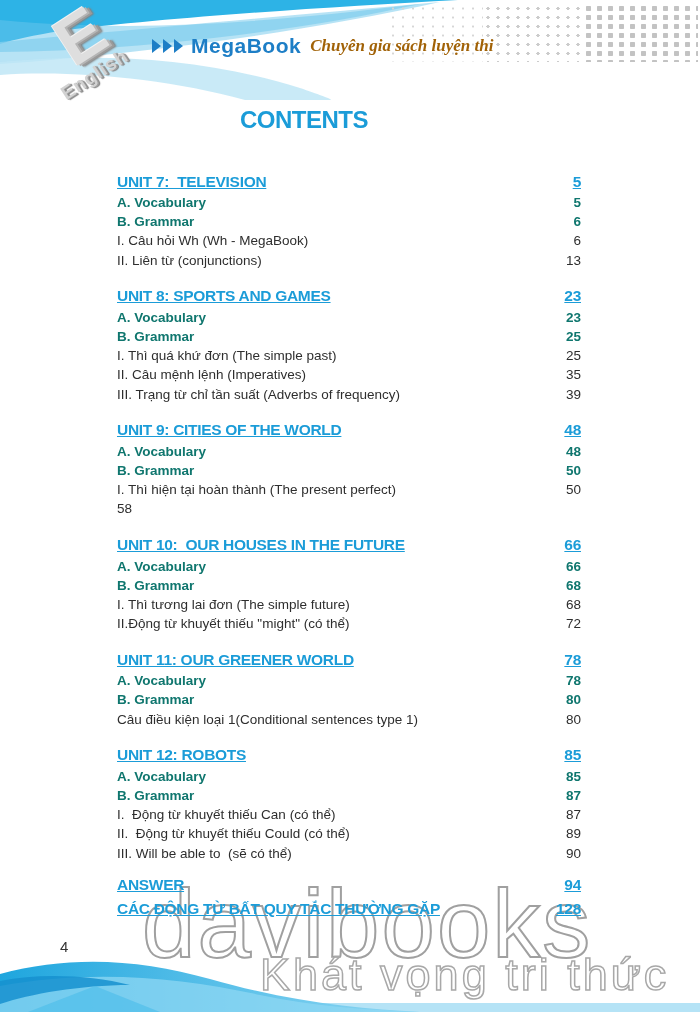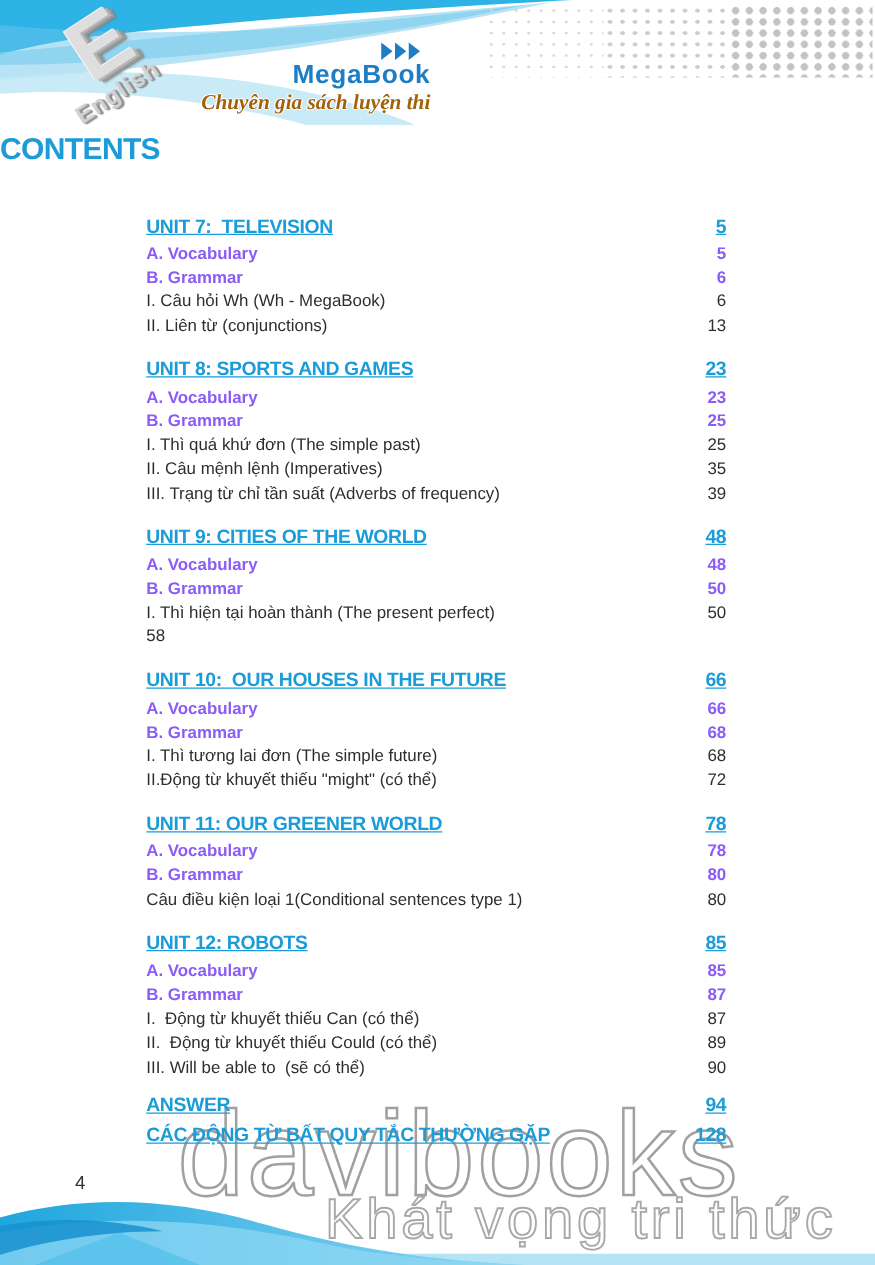--- a/index.html
+++ b/index.html
@@ -21,42 +21,42 @@
 
   .logo-3d{position:absolute;left:30px;top:0px;width:170px;height:115px;}
   .logo-rot{transform:rotate(-33deg);transform-origin:60px 60px;}
   .logo-e{font-size:68px;font-weight:800;color:#dedede;line-height:1;
     margin-left:42px;display:inline-block;
     text-shadow:-1px -1px 0 #f2f2f2,2px 2px 0 #b5b5b5,4px 4px 0 #9a9a9a,5px 5px 2px #808080;}
   .logo-english{font-size:19px;font-weight:700;color:#d2d2d2;margin-left:18px;margin-top:-4px;
     letter-spacing:1px;
     text-shadow:1px 1px 0 #a0a0a0,2px 2px 1px #808080;}
 
-  .brand{position:absolute;left:152px;top:34px;display:flex;align-items:flex-end;flex-direction:column;}
+  .brand{position:absolute;left:152px;top:34px;display:flex;align-items:center;}
   .chevrons{display:flex;align-items:center;margin-right:6px;}
   .chevron{width:0;height:0;border-left:9px solid #1d7ec6;border-top:7px solid transparent;
     border-bottom:7px solid transparent;margin-right:2px;}
   .brand-name{font-size:21px;font-weight:700;color:#1d7ec6;letter-spacing:.5px;}
   .brand-slogan{font-family:"Liberation Serif",serif;font-style:italic;font-weight:700;
     font-size:17px;color:#a16207;margin-left:9px;
     text-shadow:1px 0 0 #fff,-1px 0 0 #fff,0 1px 0 #fff,0 -1px 0 #fff;}
 
   
-  .contents-title{position:absolute;left:0;top:106px;width:608px;
+  .contents-title{position:absolute;left:0;top:106px;width:608px;text-align:center;
     font-size:24px;font-weight:800;color:#1b9cd8;letter-spacing:-.5px;z-index:3;}
 
   
   .toc{position:absolute;left:117px;right:119px;top:170px;z-index:2;}
   .toc-section{margin-top:15px;}
   .toc-section:first-child{margin-top:0;}
   .toc-row{display:flex;align-items:center;justify-content:space-between;height:19.2px;}
   .toc-row .lab{white-space:pre;}
   .toc-row.unit{height:23px;}
   .toc-row.unit .lab,.toc-row.unit .pg{font-size:15.5px;font-weight:800;color:#1b9cd8;letter-spacing:-.3px;text-decoration:underline;}
-  .toc-row.sub .lab,.toc-row.sub .pg{font-size:13.5px;font-weight:700;color:#8b5cf6;}
+  .toc-row.sub .lab,.toc-row.sub .pg{font-size:13.5px;font-weight:700;color:#0f766e;}
   .toc-row.item .lab,.toc-row.item .pg{font-size:13.5px;font-weight:400;color:#2e2e2e;}
   .toc-section.tail{margin-top:10px;}
   .toc-section.tail .toc-row{height:24px;}
 
   
   .watermark1{position:absolute;left:142px;top:876px;z-index:1;
     font-family:Liberation Sans, sans-serif;font-size:96px;letter-spacing:2px;
     color:transparent;-webkit-text-stroke:2px #a0a0a0;line-height:1;}
   .watermark2{position:absolute;left:260px;top:952px;z-index:1;
     font-family:Liberation Sans, sans-serif;font-size:45px;letter-spacing:3px;

